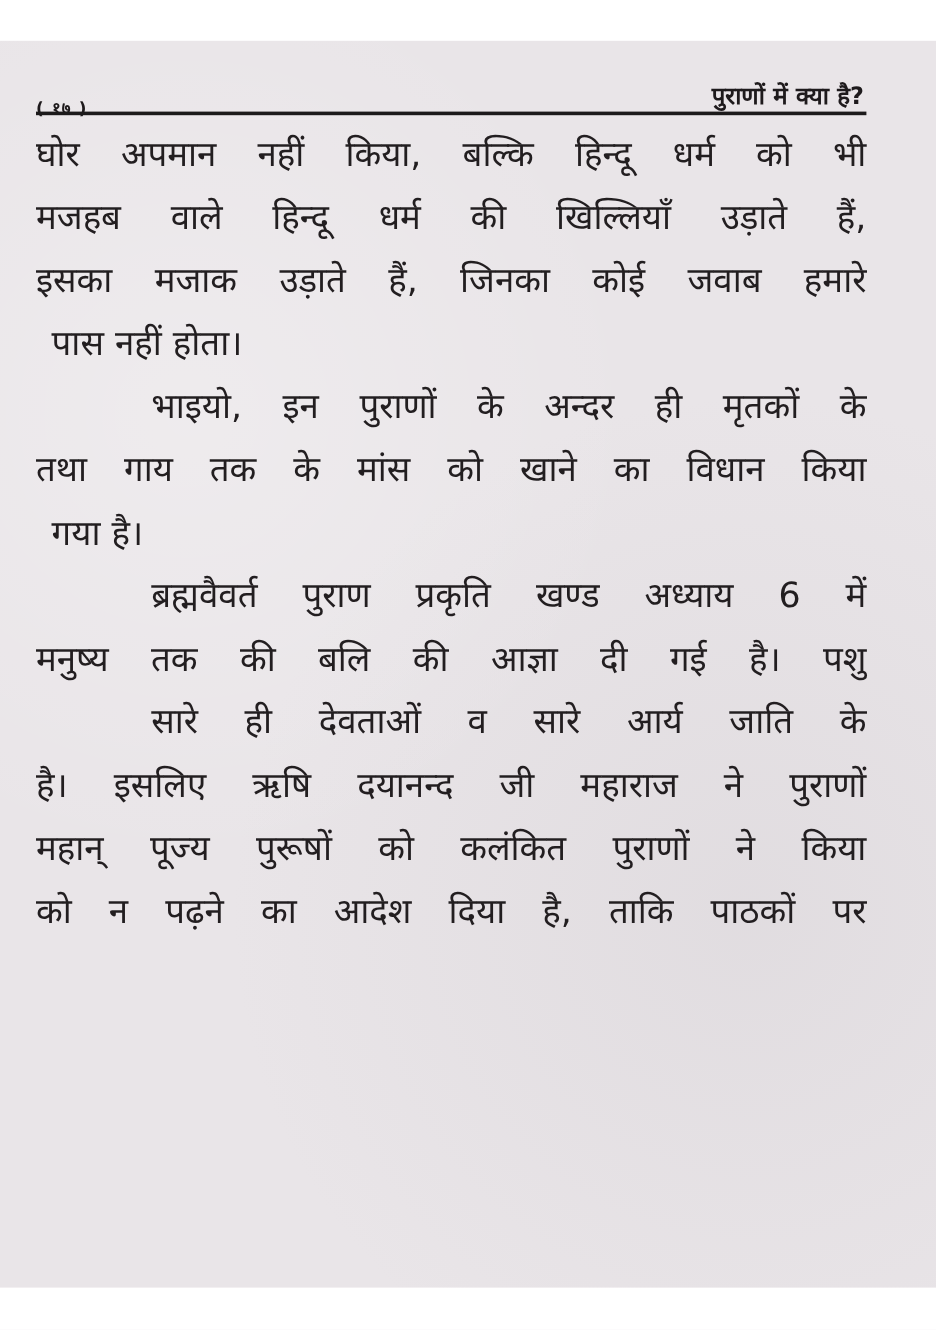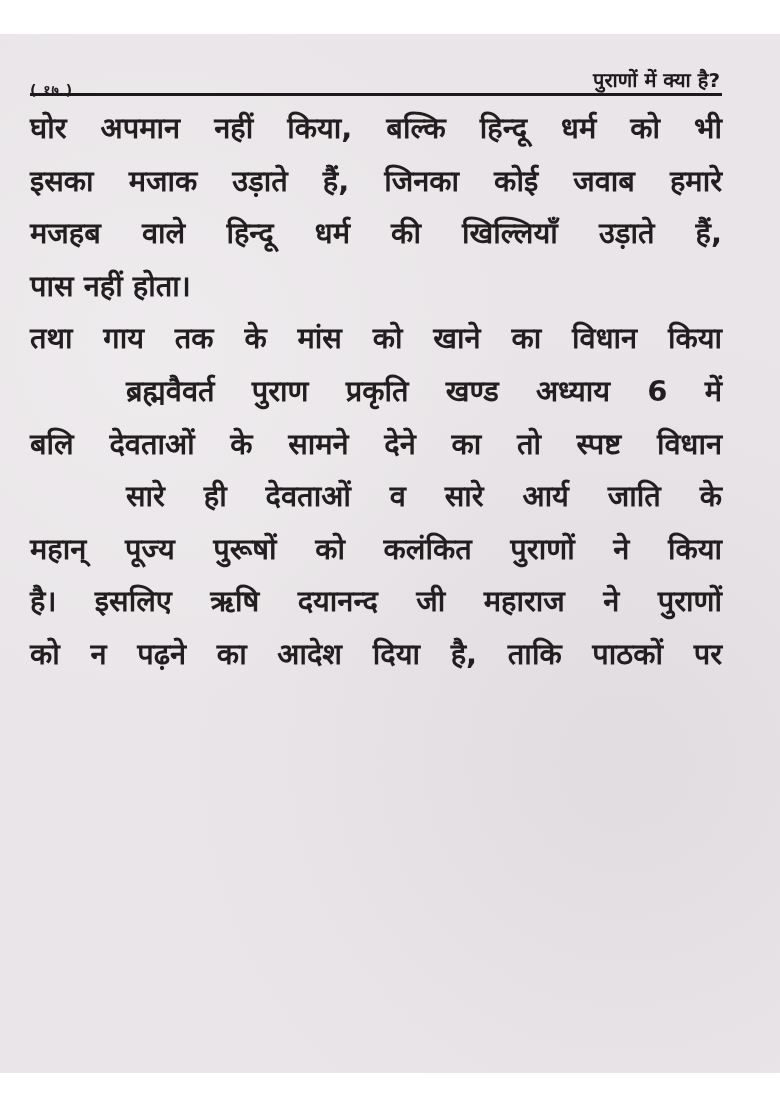--- a/index.html
+++ b/index.html
@@ -63,57 +63,59 @@
       font-family: "DejaVu Sans", sans-serif;
       font-size: 29px;
       color: #221e20;
     }
     .line {
       height: 52.6px;
       line-height: 52.6px;
       white-space: nowrap;
       text-align: justify;
       text-align-last: justify;
-      font-weight: bold;
     }
     .line.last {
       text-align-last: left;
+      margin-left: 13px;
     }
     .line.indent {
       padding-left: 96px;
     }
   </style>
 </head>
 <body>
 
 <div class="page">
   <div class="header">
     <span class="page-number">( १७ )</span>
     <span class="running-title">पुराणों में क्या है?</span>
   </div>
   <div class="header-rule"></div>
 
   <div class="body-text">
 
     <div>
       <div class="line">घोर अपमान नहीं किया, बल्कि हिन्दू धर्म को भी</div>
+      <div class="line">मजहब वाले हिन्दू धर्म की खिल्लियाँ उड़ाते हैं,</div>
       <div class="line">इसका मजाक उड़ाते हैं, जिनका कोई जवाब हमारे</div>
-      <div class="line">मजहब वाले हिन्दू धर्म की खिल्लियाँ उड़ाते हैं,</div>
       <div class="line last">पास नहीं होता।</div>
     </div>
 
     <div>
+      <div class="line indent">भाइयो, इन पुराणों के अन्दर ही मृतकों के</div>
       <div class="line">तथा गाय तक के मांस को खाने का विधान किया</div>
+      <div class="line last">गया है।</div>
     </div>
 
     <div>
       <div class="line indent">ब्रह्मवैवर्त पुराण प्रकृति खण्ड अध्याय 6 में</div>
-      <div class="line">बलि देवताओं के सामने देने का तो स्पष्ट विधान</div>
+      <div class="line">मनुष्य तक की बलि की आज्ञा दी गई है। पशु</div>
     </div>
 
     <div>
       <div class="line indent">सारे ही देवताओं व सारे आर्य जाति के</div>
+      <div class="line">है। इसलिए ऋषि दयानन्द जी महाराज ने पुराणों</div>
       <div class="line">महान् पूज्य पुरूषों को कलंकित पुराणों ने किया</div>
-      <div class="line">है। इसलिए ऋषि दयानन्द जी महाराज ने पुराणों</div>
       <div class="line">को न पढ़ने का आदेश दिया है, ताकि पाठकों पर</div>
     </div>
   </div>
 </div>
 
 </body></html>

